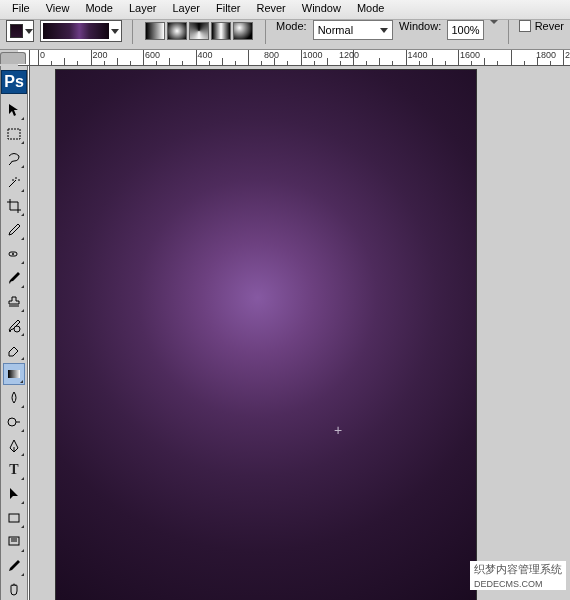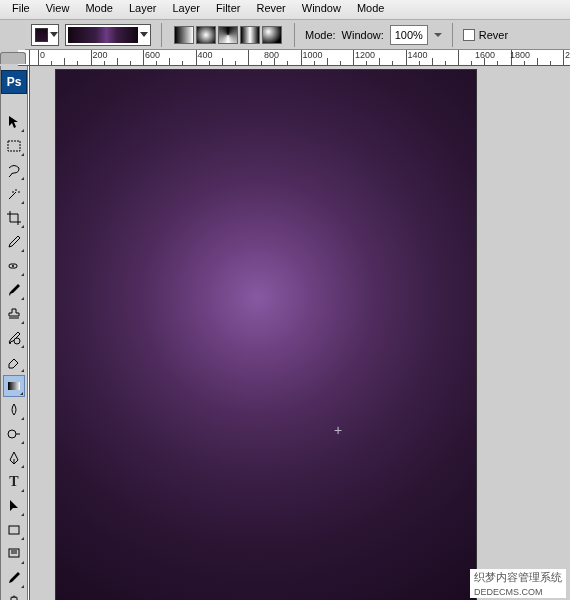--- a/index.html
+++ b/index.html
@@ -23,24 +23,23 @@
 .menubar .item {
   padding: 2px 8px;
   color: #000;
   cursor: default;
 }
 .optbar {
   height: 30px;
   background: #cfcfcf;
   border-bottom: 1px solid #8a8a8a;
   display: flex;
-  align-items: center;
+  align-items: flex-start;
   padding: 0 6px;
   gap: 6px;
-  margin-left: 25px;
 }
 .fg-swatch {
   width: 28px; height: 22px; background: #fff; border: 1px solid #555;
   box-shadow: inset 0 0 0 1px #fff;
   display: flex; align-items: center;
 }
 .fg-swatch .inner { width: 18px; height: 14px; margin-left: 3px;
   background: linear-gradient(#1a0818, #2a122c); border: 1px solid #333; }
 .dd-arrow {
   width: 0; height: 0; border-left: 4px solid transparent;
@@ -99,22 +98,22 @@
 .toolbox-wrap {
   position: absolute; top: 66px; left: 0; width: 30px;
 }
 .toolbox-tab {
   position: absolute; top: -14px; left: 0; width: 26px; height: 12px;
   background: #b8b8b8; border: 1px solid #777; border-bottom: none;
   border-radius: 3px 3px 0 0;
 }
 .ps-badge {
   width: 26px; height: 24px; background: #0b4a8a; color: #fff;
-  font-weight: bold; font-size: 12px; display: flex; align-items: center; justify-content: center;
-  margin: 2px auto 16px; border: 1px solid #052d57;
+  font-weight: bold; font-size: 16px; display: flex; align-items: center; justify-content: center;
+  margin: 2px auto 4px; border: 1px solid #052d57;
   font-family: Arial;
 }
 .toolbox {
   width: 28px; background: #cfcfcf; border: 1px solid #777; border-top: none;
   display: flex; flex-direction: column; align-items: center; padding: 2px 0;
   position: relative; left: 0;
 }
 .tool {
   width: 22px; height: 22px; margin: 1px 0; display: flex; align-items: center; justify-content: center;
   color: #222; cursor: default; position: relative;
@@ -128,21 +127,21 @@
 }
 .canvas {
   position: absolute; top: 4px; left: 26px; width: 420px; height: 530px;
   background: radial-gradient(circle at 48% 43%, #8659a2 0%, #6c407f 15%, #4e2b5c 32%, #3b1f46 48%, #2a1432 68%, #1a0a20 100%);
   box-shadow: 0 0 0 1px #333;
 }
 .crosshair {
   position: absolute; color: #c0b6c9; font-size: 14px; pointer-events: none;
 }
 .watermark {
-  position: absolute; right: 4px; bottom: 2px; background: #fff;
+  position: absolute; right: 4px; bottom: 10px; background: #fff;
   font-size: 11px; color: #555; padding: 1px 4px; font-family: sans-serif;
 }
 svg { width: 16px; height: 16px; }
 </style>
 </head>
 <body>
 
 <div class="menubar">
   <span class="item">File</span>
   <span class="item">View</span>
@@ -167,20 +166,24 @@
   <div class="sep"></div>
   <div class="grad-types">
     <div class="t l"></div>
     <div class="t r"></div>
     <div class="t a"></div>
     <div class="t m"></div>
     <div class="t d"></div>
   </div>
   <div class="sep"></div>
   <span class="lbl">Mode:</span>
+  <div class="select">
+    <span>Normal</span>
+    <div class="dd-arrow"></div>
+  </div>
   <span class="lbl">Window:</span>
   <div class="opbox">
     <span>100%</span>
   </div>
   <div class="tri"></div>
   <div class="sep"></div>
   <div class="chkwrap">
     <div class="chk"></div>
     <span class="lbl">Rever</span>
   </div>
@@ -212,36 +215,36 @@
     <div class="lab" style="left: 232px;">800</div>
     <div class="tick minor" style="left: 231.125px;"></div>
     <div class="tick med" style="left: 244.25px;"></div>
     <div class="tick minor" style="left: 257.375px;"></div>
     <div class="tick" style="left: 270.5px;"></div>
     <div class="lab" style="left: 270.5px;">1000</div>
     <div class="tick minor" style="left: 283.625px;"></div>
     <div class="tick med" style="left: 296.75px;"></div>
     <div class="tick minor" style="left: 309.875px;"></div>
     <div class="tick" style="left: 323px;"></div>
-    <div class="lab" style="left: 323px;">1200</div>
+    <div class="lab" style="left: 307px;">1200</div>
     <div class="tick minor" style="left: 336.125px;"></div>
     <div class="tick med" style="left: 349.25px;"></div>
     <div class="tick minor" style="left: 362.375px;"></div>
     <div class="tick" style="left: 375.5px;"></div>
     <div class="lab" style="left: 375.5px;">1400</div>
     <div class="tick minor" style="left: 388.625px;"></div>
     <div class="tick med" style="left: 401.75px;"></div>
     <div class="tick minor" style="left: 414.875px;"></div>
     <div class="tick" style="left: 428px;"></div>
-    <div class="lab" style="left: 443px;">1600</div>
+    <div class="lab" style="left: 428px;">1600</div>
     <div class="tick minor" style="left: 441.125px;"></div>
     <div class="tick med" style="left: 454.25px;"></div>
     <div class="tick minor" style="left: 467.375px;"></div>
     <div class="tick" style="left: 480.5px;"></div>
-    <div class="lab" style="left: 478px;">1800</div>
+    <div class="lab" style="left: 504px;">1800</div>
     <div class="tick minor" style="left: 493.625px;"></div>
     <div class="tick med" style="left: 506.75px;"></div>
     <div class="tick minor" style="left: 519.875px;"></div>
     <div class="tick" style="left: 533px;"></div>
     <div class="lab" style="left: 533px;">200</div>
   </div>
 <div class="ruler-v"></div>
 
 <div class="toolbox-wrap">
   <div class="toolbox-tab"></div>

